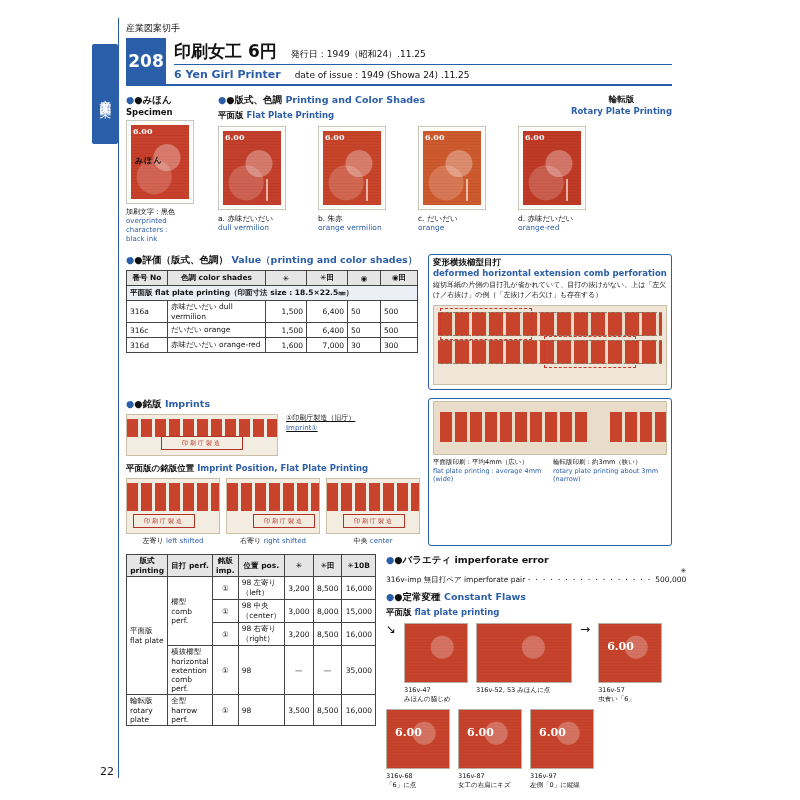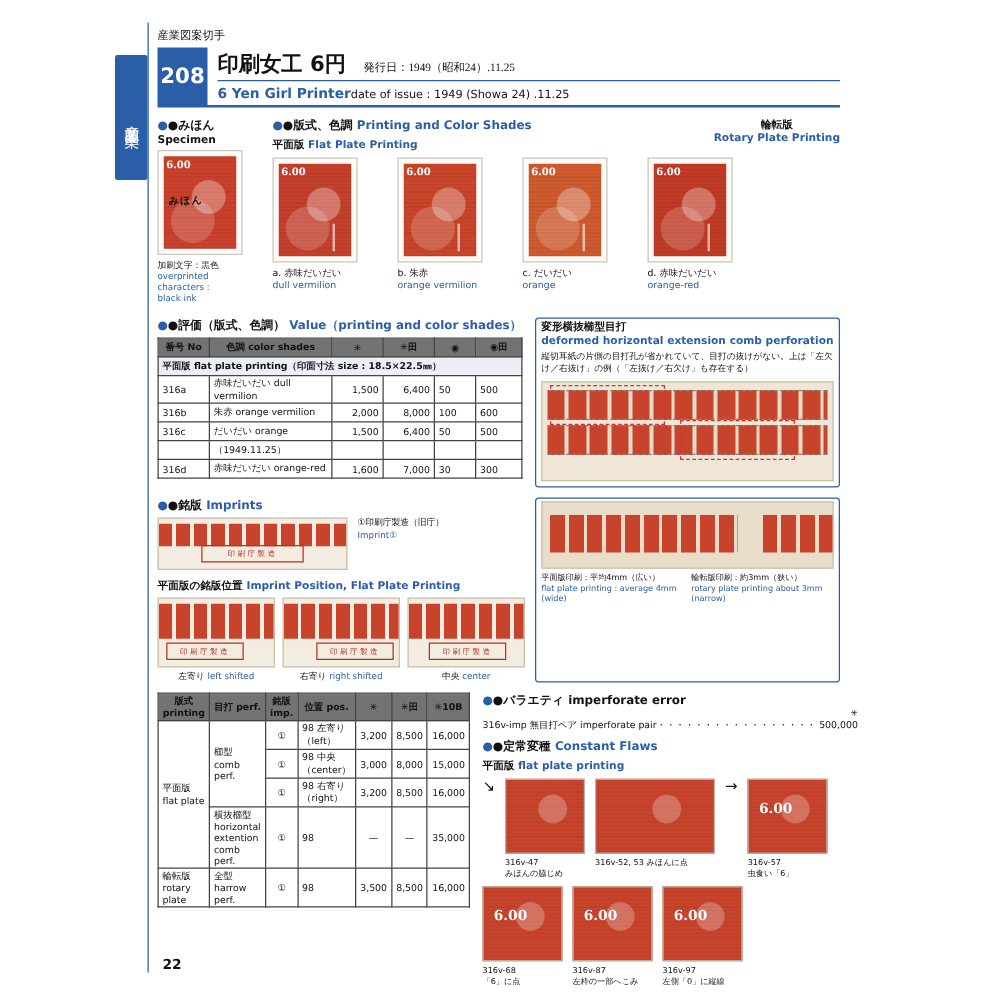--- a/index.html
+++ b/index.html
@@ -27,22 +27,22 @@
   
   .title-row{display:flex;align-items:stretch;border-bottom:2px solid #2b5ea8;}
   .num-box{
     width:40px;background:#2b5ea8;color:#fff;
     display:flex;align-items:center;justify-content:center;
     font-size:17px;font-weight:bold;
   }
   .title-main{flex:1;padding-left:8px;}
   .t-line1{display:flex;align-items:baseline;gap:14px;padding-top:2px;}
   .t-jp{font-size:17px;font-weight:bold;}
-  .t-date-jp{font-size:9px;font-family:Liberation Serif, serif;}
-  .t-line2{display:flex;align-items:baseline;padding-top:3px;padding-bottom:3px;}
+  .t-date-jp{font-size:9px;}
+  .t-line2{display:flex;align-items:baseline;gap:14px;padding-top:3px;padding-bottom:3px;}
   .t-en{font-size:11px;color:#2b5ea8;font-weight:bold;}
   .t-date-en{font-size:9px;}
   .t-sep{border-top:1px solid #2b5ea8;margin-top:1px;}
 
   
   .sec{font-size:9.5px;font-weight:bold;color:#111;}
   .sec .bullet{color:#2b5ea8;}
   .sec .en{color:#2b5ea8;font-weight:bold;}
   .sub{font-size:8.5px;font-weight:bold;}
   .sub .en{color:#2b5ea8;}
@@ -83,21 +83,21 @@
     position:absolute;left:8px;top:34px;font-size:8px;color:#111;
     letter-spacing:1px;font-weight:bold;transform:rotate(-2deg);
   }
   .stamp-cap{font-size:7.5px;line-height:1.25;margin-top:4px;width:78px;}
   .stamp-cap .en{color:#2b5ea8;}
   .cap-small{font-size:7px;line-height:1.3;margin-top:4px;}
 
   
   table{border-collapse:collapse;font-size:7.5px;}
   .vtab td,.vtab th{border:1px solid #444;padding:1px 3px;height:12px;}
-  .vtab th{background:#737373;font-weight:bold;}
+  .vtab th{background:#e5e5e5;font-weight:bold;}
   .vtab .band{background:#eceff6;font-weight:bold;text-align:left;}
   .num{text-align:right;}
   .ctr{text-align:center;}
 
   
   .panel{border:1px solid #2b5ea8;border-radius:3px;background:#fff;}
   .panel-head{font-size:8.5px;font-weight:bold;padding:2px 4px;line-height:1.3;}
   .panel-head .en{color:#2b5ea8;}
   .perf-img{
     height:78px;margin:2px 4px 4px;background:#efe6d7;
@@ -148,21 +148,21 @@
       radial-gradient(circle at 60% 40%, rgba(255,255,255,.25) 0 11px, rgba(255,255,255,0) 12px),
       repeating-linear-gradient(0deg, rgba(0,0,0,.05) 0 1px, rgba(0,0,0,0) 1px 3px);
   }
   .flaw .img .v{
     position:absolute;left:8px;top:16px;color:#fff;font-size:11px;font-weight:bold;
     font-family:"DejaVu Serif","Liberation Serif",serif;
   }
   .flaw .cap{font-size:6.5px;line-height:1.3;margin-top:3px;}
   .arrow{font-size:12px;line-height:1;color:#111;}
 
-  .page-num{position:absolute;left:130px;bottom:22px;font-size:11px;font-weight:bold;}
+  .page-num{position:absolute;left:100px;bottom:22px;font-size:11px;font-weight:normal;}
   .frame-line{position:absolute;left:118px;top:18px;width:1px;height:760px;background:#2b5ea8;}
 </style>
 </head>
 <body>
 
 <div class="page">
 
   <div class="frame-line"></div>
 
   <div class="side-tab">産業図案</div>
@@ -308,44 +308,28 @@
               </tr>
           <tr>
             <td>316a</td>
             <td>赤味だいだい dull vermilion</td>
             <td class="num">1,500</td>
             <td class="num">6,400</td>
             <td>50</td>
             <td>500</td>
           </tr>
           <tr>
-            <td>316b</td>
-            <td>朱赤 orange vermilion</td>
-            <td class="num">2,000</td>
-            <td class="num">8,000</td>
-            <td>100</td>
-            <td>600</td>
-          </tr>
-          <tr>
             <td>316c</td>
             <td>だいだい orange</td>
             <td class="num">1,500</td>
             <td class="num">6,400</td>
             <td>50</td>
             <td>500</td>
           </tr>
           <tr>
-            <td></td>
-            <td>（1949.11.25）</td>
-            <td></td>
-            <td></td>
-            <td></td>
-            <td></td>
-          </tr>
-          <tr>
             <td>316d</td>
             <td>赤味だいだい orange-red</td>
             <td class="num">1,600</td>
             <td class="num">7,000</td>
             <td>30</td>
             <td>300</td>
           </tr>
         </tbody>
           </table>
       </div>
@@ -370,21 +354,21 @@
       <div style="width:292px;">
         <div class="sec">
           <span class="bullet">●</span><span>●銘版</span>
           <span class="en">Imprints</span>
         </div>
         <div style="display:flex;gap:8px;margin-top:3px;align-items:flex-start;">
           <div class="imp-img">
             <div class="red"></div>
             <div class="plate">印刷庁製造</div>
           </div>
-          <div style="font-size:7px;line-height:1.4;">
+          <div style="font-size:7px;line-height:1.4;text-decoration:underline;">
             <div>①印刷庁製造（旧庁）</div>
             <div style="color:#2b5ea8">Imprint①</div>
           </div>
         </div>
 
         <div class="sub" style="margin-top:7px;">
           <span>平面版の銘版位置</span>
           <span class="en">Imprint Position, Flat Plate Printing</span>
         </div>
 
@@ -561,21 +545,21 @@
                 <div>「6」に点</div>
               </div>
           </div>
           <div class="flaw">
             <div class="img">
                 <div class="f"></div>
                 <div class="v">6.00</div>
               </div>
             <div class="cap">
                 <div>316v-87</div>
-                <div>左枠の一部へこみ</div>
+                <div>女工の右肩にキズ</div>
               </div>
           </div>
           <div class="flaw">
             <div class="img">
                 <div class="f"></div>
                 <div class="v">6.00</div>
               </div>
             <div class="cap">
                 <div>316v-97</div>
                 <div>左側「0」に縦線</div>

